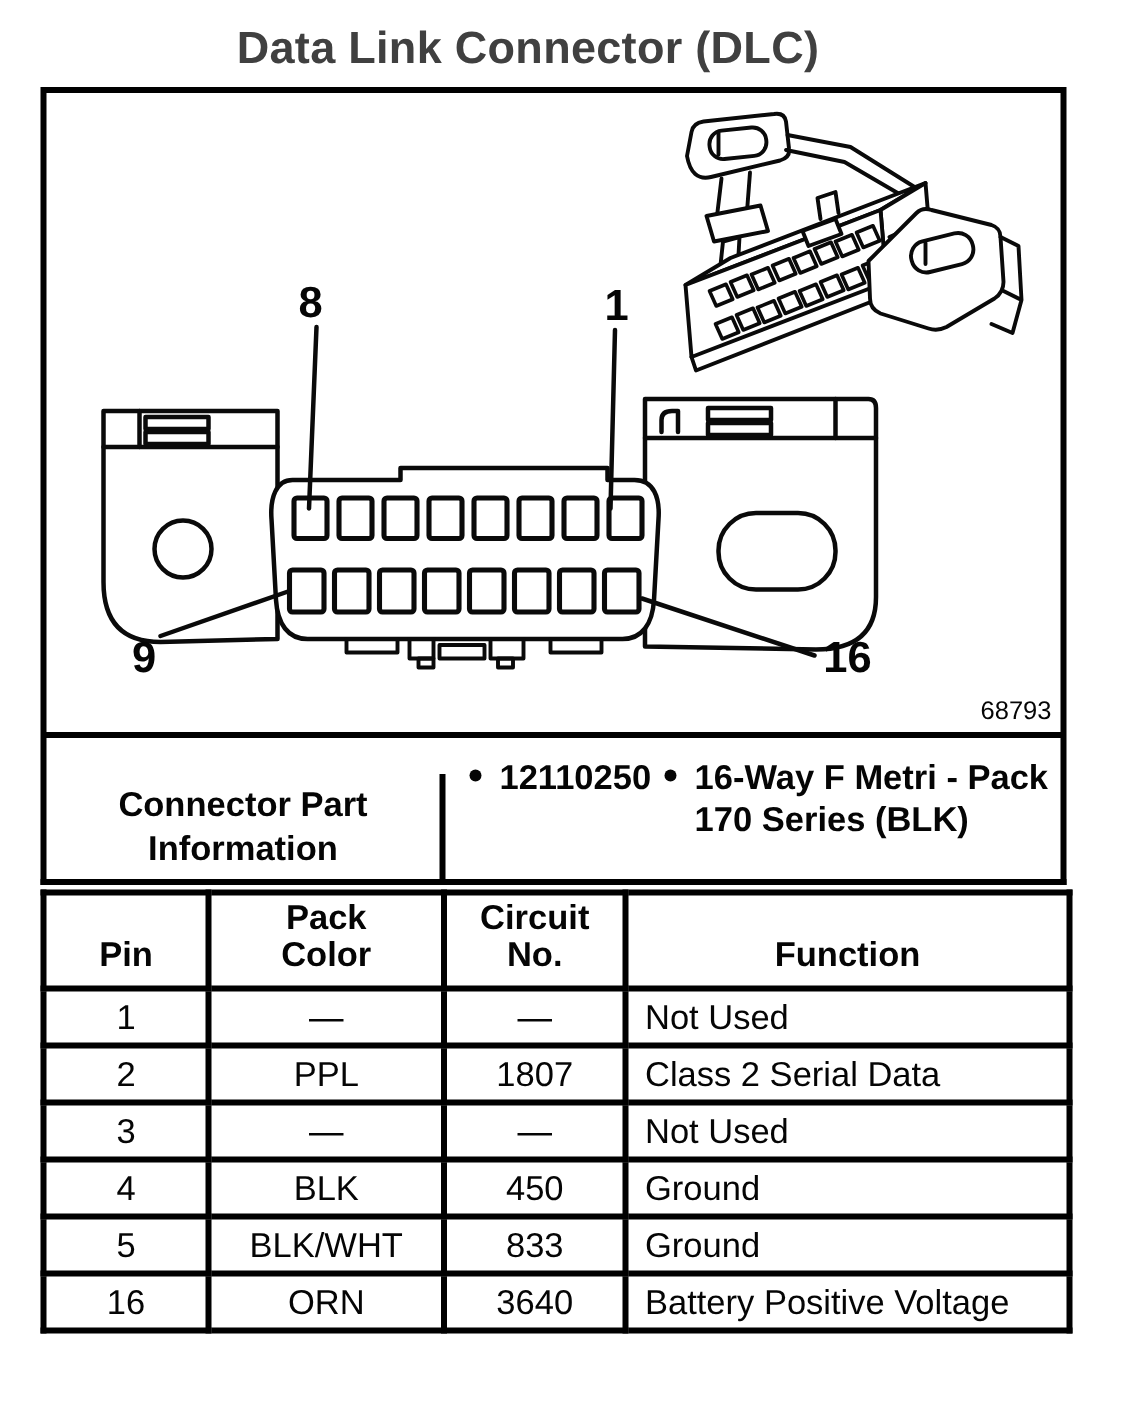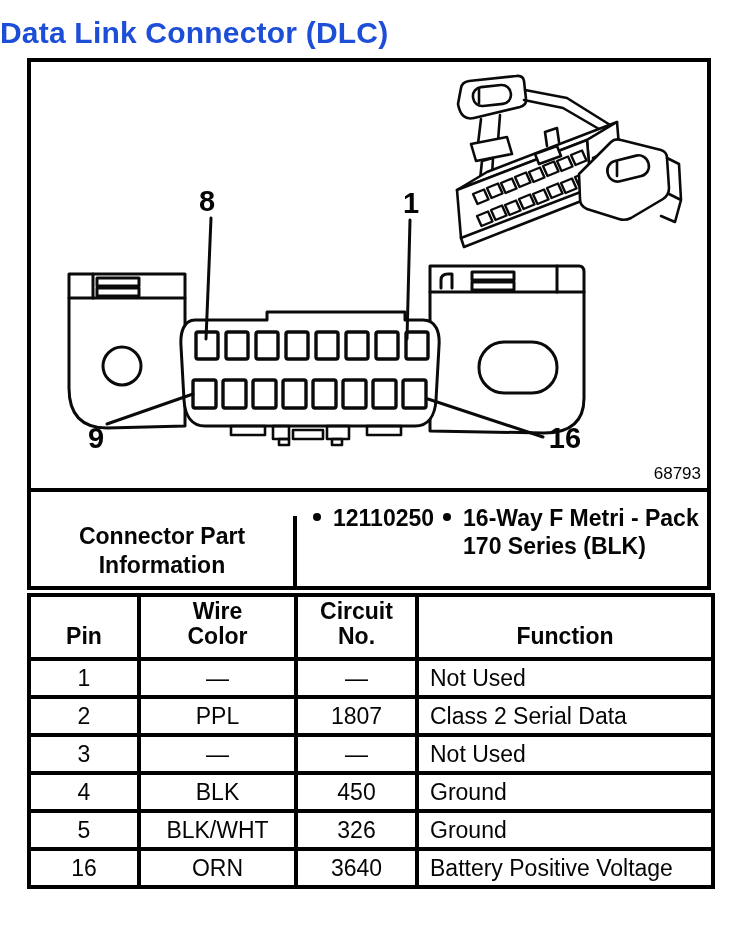--- a/index.html
+++ b/index.html
@@ -7,25 +7,25 @@
   body {
     width:752px; height:944px;
     font-family:"Liberation Sans", sans-serif;
     color:#000;
     -webkit-font-smoothing:none;
   }
   .page { width:752px; height:944px; background:#fff; position:relative; }
   h1.title {
     padding-top:16px;
     width:704px;
-    text-align:left;
+    text-align:center;
     font-size:30px;
     font-weight:bold;
     letter-spacing:0.2px;
-    color:#1d4ed8;
+    color:#404040;
   }
   .doc { margin-left:27px; width:684px; margin-top:8px; }
 
   
   .diagram-box {
     width:684px; height:434px;
     border:4px solid #000;
     position:relative;
     background:#fff;
   }
@@ -250,21 +250,21 @@
     <table class="pin-table">
       <colgroup>
         <col style="width:110px">
           <col style="width:157px">
           <col style="width:121px">
           <col style="width:296px">
       </colgroup>
       <tbody>
           <tr class="hdr">
         <th>Pin</th>
-        <th>Wire
+        <th>Pack
 Color</th>
         <th>Circuit
 No.</th>
         <th>Function</th>
       </tr>
       <tr class="row">
         <td>1</td>
         <td>—</td>
         <td>—</td>
         <td class="fn">Not Used</td>
@@ -283,21 +283,21 @@
       </tr>
       <tr class="row">
         <td>4</td>
         <td>BLK</td>
         <td>450</td>
         <td class="fn">Ground</td>
       </tr>
       <tr class="row">
         <td>5</td>
         <td>BLK/WHT</td>
-        <td>326</td>
+        <td>833</td>
         <td class="fn">Ground</td>
       </tr>
       <tr class="row">
         <td>16</td>
         <td>ORN</td>
         <td>3640</td>
         <td class="fn">Battery Positive Voltage</td>
       </tr>
     </tbody>
       </table>

